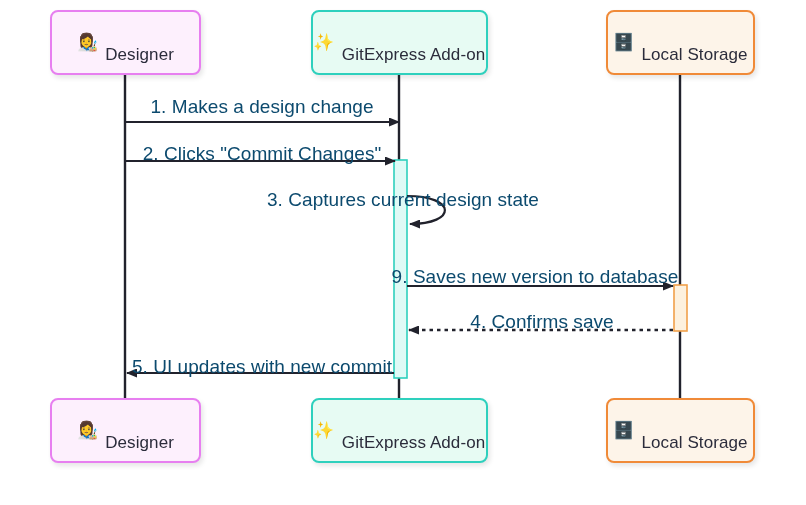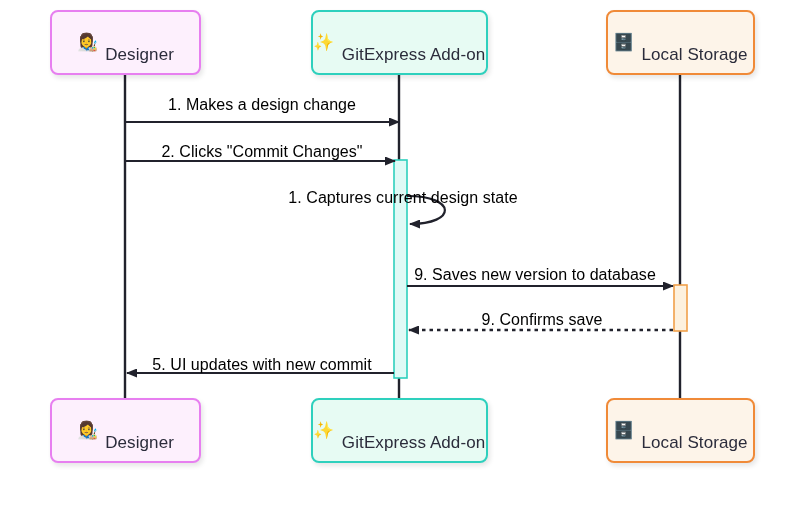--- a/index.html
+++ b/index.html
@@ -42,22 +42,22 @@
     letter-spacing: 0.1px;
     margin-top: 24px;
   }
   .participant-icon {
     font-size: 17px;
     margin-right: 7px;
     line-height: 1;
   }
   .msg-label {
     position: absolute;
-    font-size: 16px;
-    color: #000000;
+    font-size: 19px;
+    color: #0c4a6e;
     white-space: nowrap;
     transform: translateX(-50%);
     letter-spacing: 0.05px;
   }
 </style>
 </head>
 <body>
 
 <div id="diagram-root">
 
@@ -108,19 +108,19 @@
         <span class="participant-label" style="color: rgb(43, 44, 59);">Local Storage</span>
       </div>
       <div class="participant-box" style="left: 606px; top: 398px; width: 149px; height: 65px; background: rgb(253, 244, 233); border-color: rgb(240, 138, 56);">
         <span class="participant-icon">🗄️</span>
         <span class="participant-label" style="color: rgb(43, 44, 59);">Local Storage</span>
       </div>
     </div>
   <div id="labels-layer">
       <div class="msg-label" style="left: 262px; top: 96px;">1. Makes a design change</div>
       <div class="msg-label" style="left: 262px; top: 143px;">2. Clicks "Commit Changes"</div>
-      <div class="msg-label" style="left: 403px; top: 189px;">1. Captures current design state</div>
+      <div class="msg-label" style="left: 403px; top: 189px;">3. Captures current design state</div>
       <div class="msg-label" style="left: 535px; top: 266px;">9. Saves new version to database</div>
-      <div class="msg-label" style="left: 542px; top: 311px;">9. Confirms save</div>
+      <div class="msg-label" style="left: 542px; top: 311px;">4. Confirms save</div>
       <div class="msg-label" style="left: 262px; top: 356px;">5. UI updates with new commit</div>
     </div>
 
 </div>
 
 </body></html>

